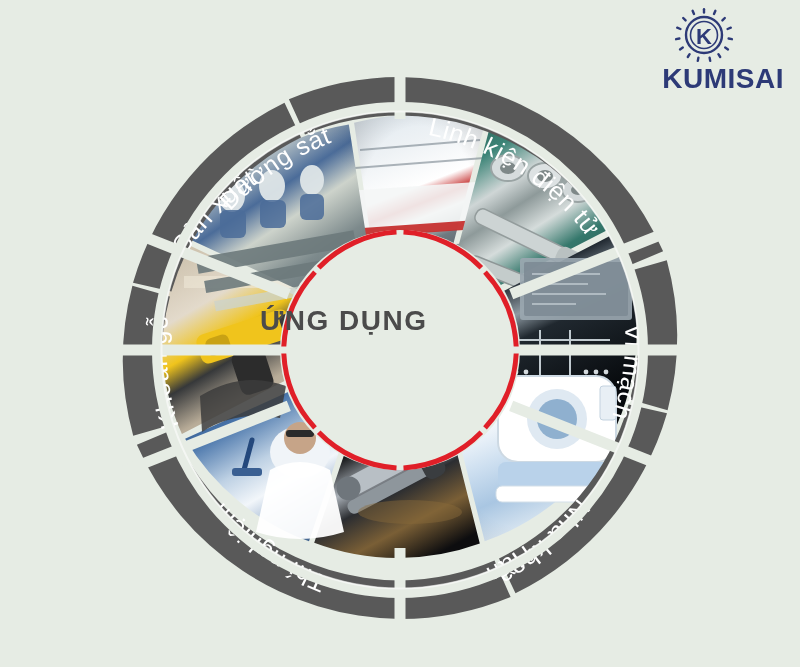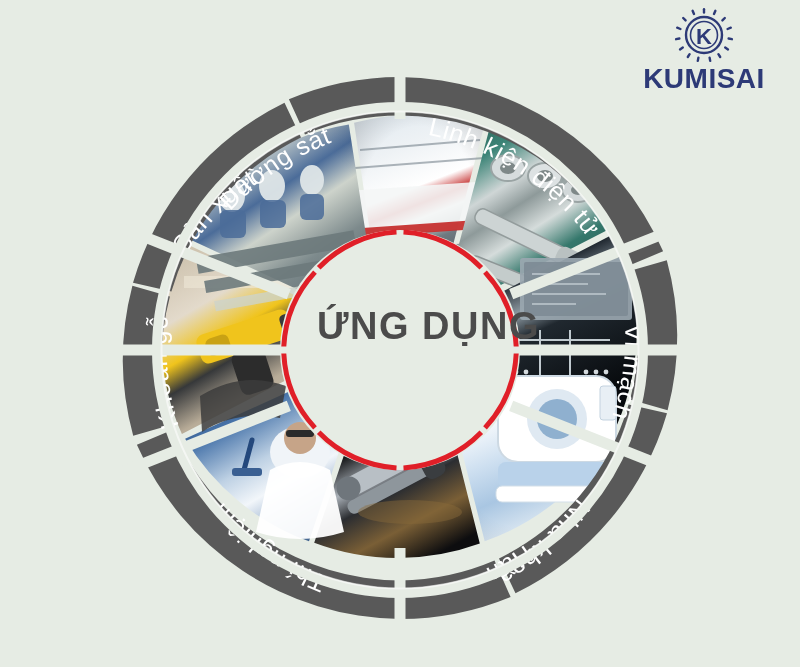--- a/index.html
+++ b/index.html
@@ -24,30 +24,31 @@
   .brand-mark { display: block; margin: 0 auto; }
   .brand-word {
     display: block;
     font-family: "Liberation Sans", sans-serif;
     font-weight: bold;
     font-size: 28px;
     letter-spacing: 0.5px;
     color: #2d3a77;
     line-height: 1;
     margin-top: 1px;
+    text-align: right;
   }
 
   
   .center-label {
     position: absolute;
     left: 260px; top: 305px;
     width: 280px;
-    text-align: right;
+    text-align: left;
     font-weight: bold;
-    font-size: 38px;
+    font-size: 28px;
     letter-spacing: 1.5px;
     color: #4b4b4b;
     user-select: none;
   }
 
   
   .watermark {
     position: absolute;
     left: 392px; top: 423px;
     font-weight: bold;

